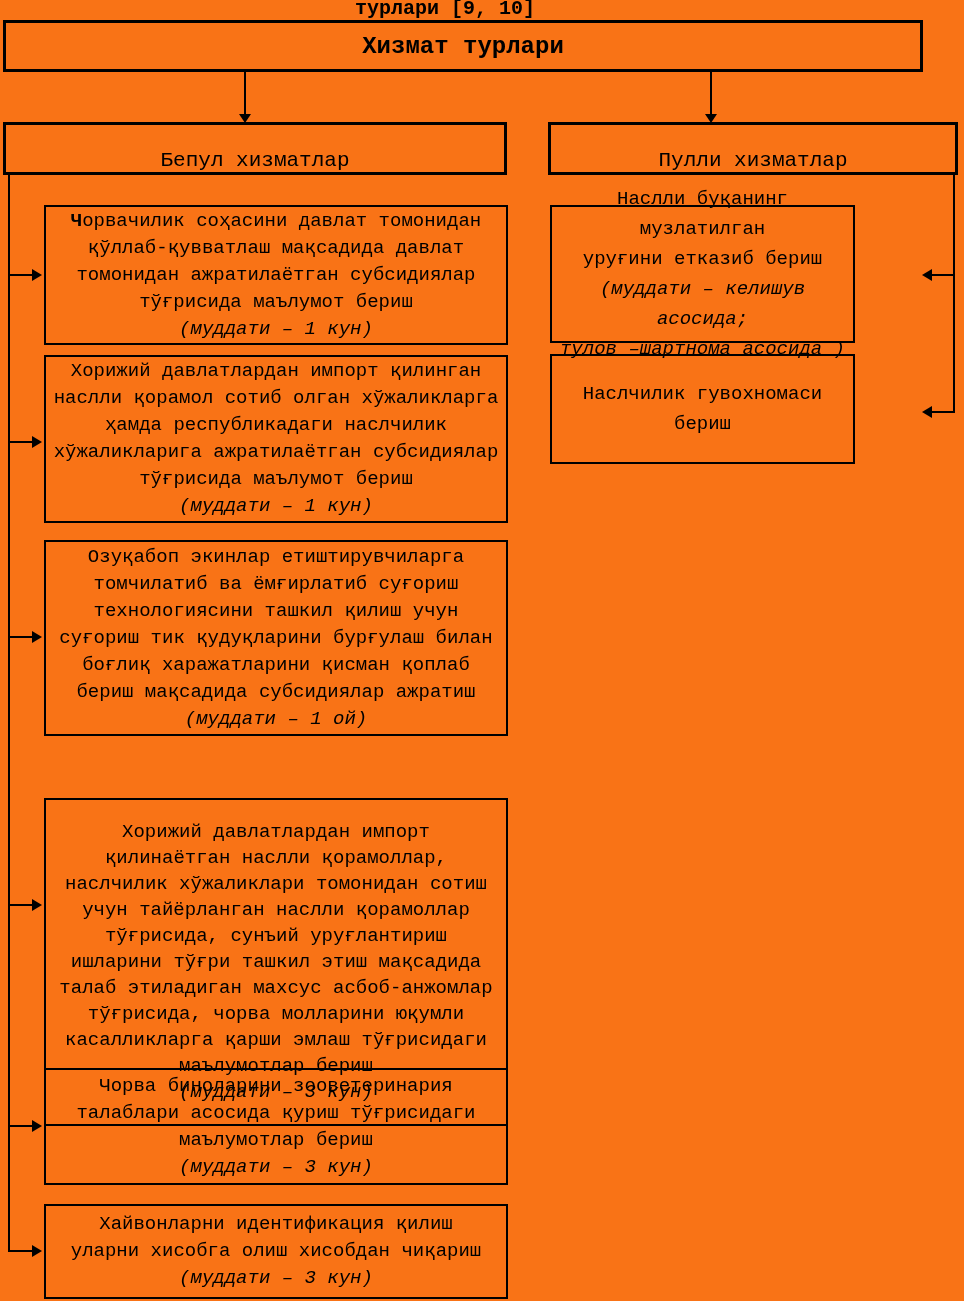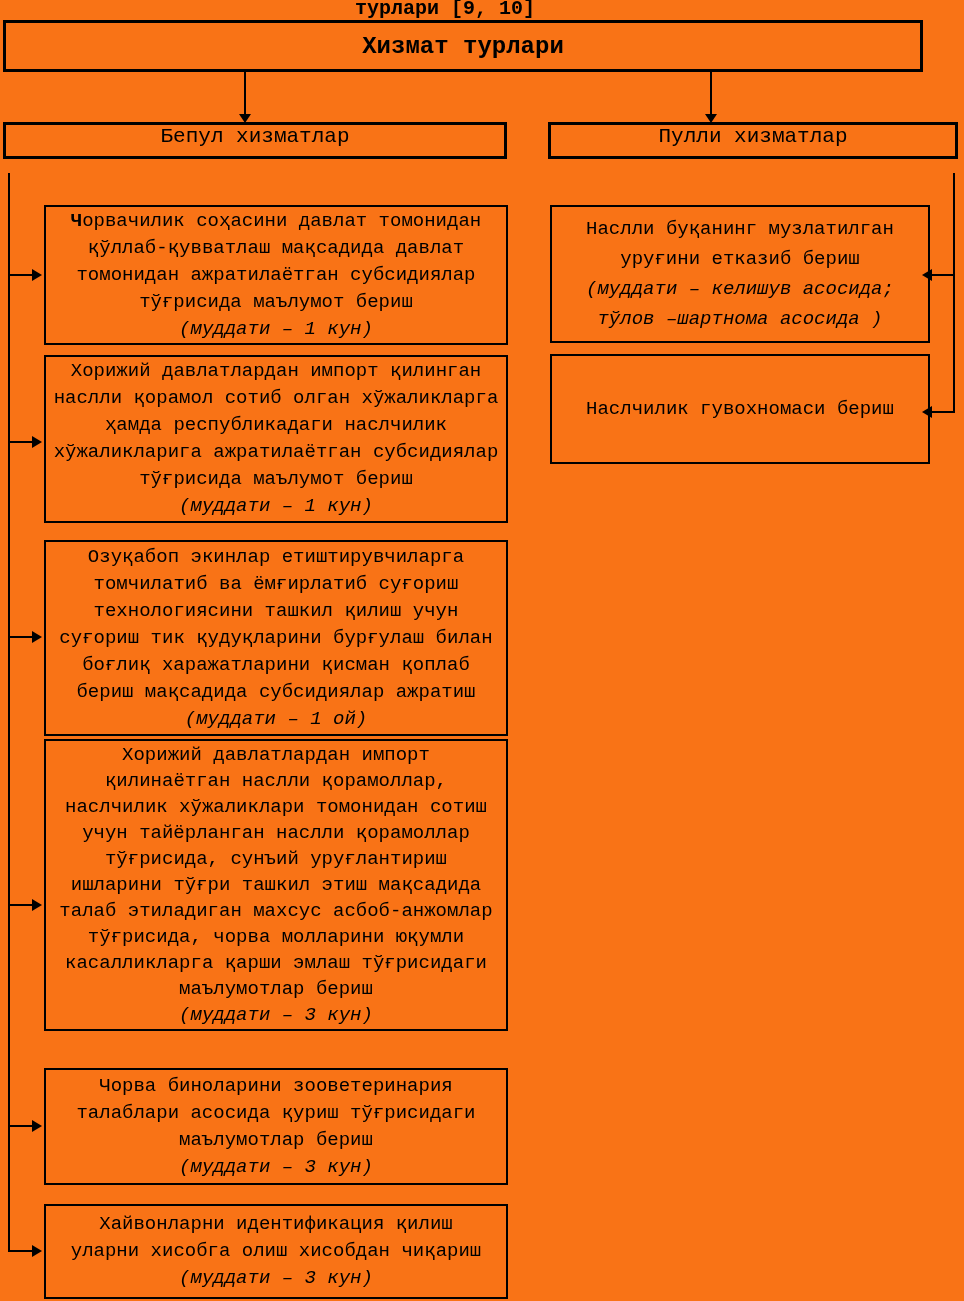--- a/index.html
+++ b/index.html
@@ -15,41 +15,41 @@
     position:absolute;left:0;top:-2px;width:890px;
     text-align:center;font-weight:bold;font-size:20px;line-height:22px;
   }
   .title-box{
     position:absolute;left:3px;top:20px;width:920px;height:52px;
     border:3px solid #000;box-sizing:border-box;
     display:flex;align-items:center;justify-content:center;
     font-weight:bold;font-size:24px;
   }
   .header-box{
-    position:absolute;top:122px;height:37px;
+    position:absolute;top:122px;height:53px;
     border:3px solid #000;box-sizing:border-box;
-    display:flex;align-items:flex-start;justify-content:center;
+    display:flex;align-items:flex-end;justify-content:center;
     font-size:21px;
   }
   .header-free{left:3px;width:504px;}
   .header-paid{left:548px;width:410px;}
   .box{
     position:absolute;
     border:2px solid #000;box-sizing:border-box;
     display:flex;flex-direction:column;align-items:center;justify-content:center;
     text-align:center;font-size:19px;line-height:27px;
     padding:2px 6px;
   }
   .box .body{white-space:pre-line;}
   .box .note{white-space:pre-line;font-style:italic;}
   .box.tight{line-height:26px;}
   .box.roomy{line-height:30px;}
   .lead{font-weight:bold;}
   .col-free{left:44px;width:464px;}
-  .col-paid{left:550px;width:380px;}
+  .col-paid{left:550px;width:305px;}
   .cline{position:absolute;background:#000000;}
   .ah{position:absolute;width:0;height:0;}
   .ah-down{border-left:6px solid transparent;border-right:6px solid transparent;border-top:9px solid #000;}
   .ah-right{border-top:6px solid transparent;border-bottom:6px solid transparent;border-left:10px solid #000;}
   .ah-left{border-top:6px solid transparent;border-bottom:6px solid transparent;border-right:10px solid #000;}
 </style>
 </head>
 <body>
 
 <div class="canvas">
@@ -120,21 +120,21 @@
   <div class="box col-free" style="top:540px;height:196px;">
     <div class="body">Озуқабоп экинлар етиштирувчиларга
 томчилатиб ва ёмғирлатиб суғориш
 технологиясини  ташкил қилиш учун
 суғориш тик қудуқларини бурғулаш билан
 боғлиқ харажатларини қисман қоплаб
 бериш мақсадида субсидиялар ажратиш</div>
     <div class="note">(муддати – 1 ой)</div>
   </div>
 
-  <div class="box col-free tight" style="top:739px;height:292px;">
+  <div class="box col-free tight" style="top:798px;height:328px;">
     <div class="body">Хорижий давлатлардан импорт
 қилинаётган наслли қорамоллар,
 наслчилик хўжаликлари томонидан сотиш
 учун тайёрланган наслли қорамоллар
 тўғрисида, сунъий уруғлантириш
 ишларини тўғри ташкил этиш мақсадида
 талаб этиладиган махсус асбоб-анжомлар
 тўғрисида, чорва молларини юқумли
 касалликларга қарши эмлаш тўғрисидаги
 маълумотлар  бериш</div>

